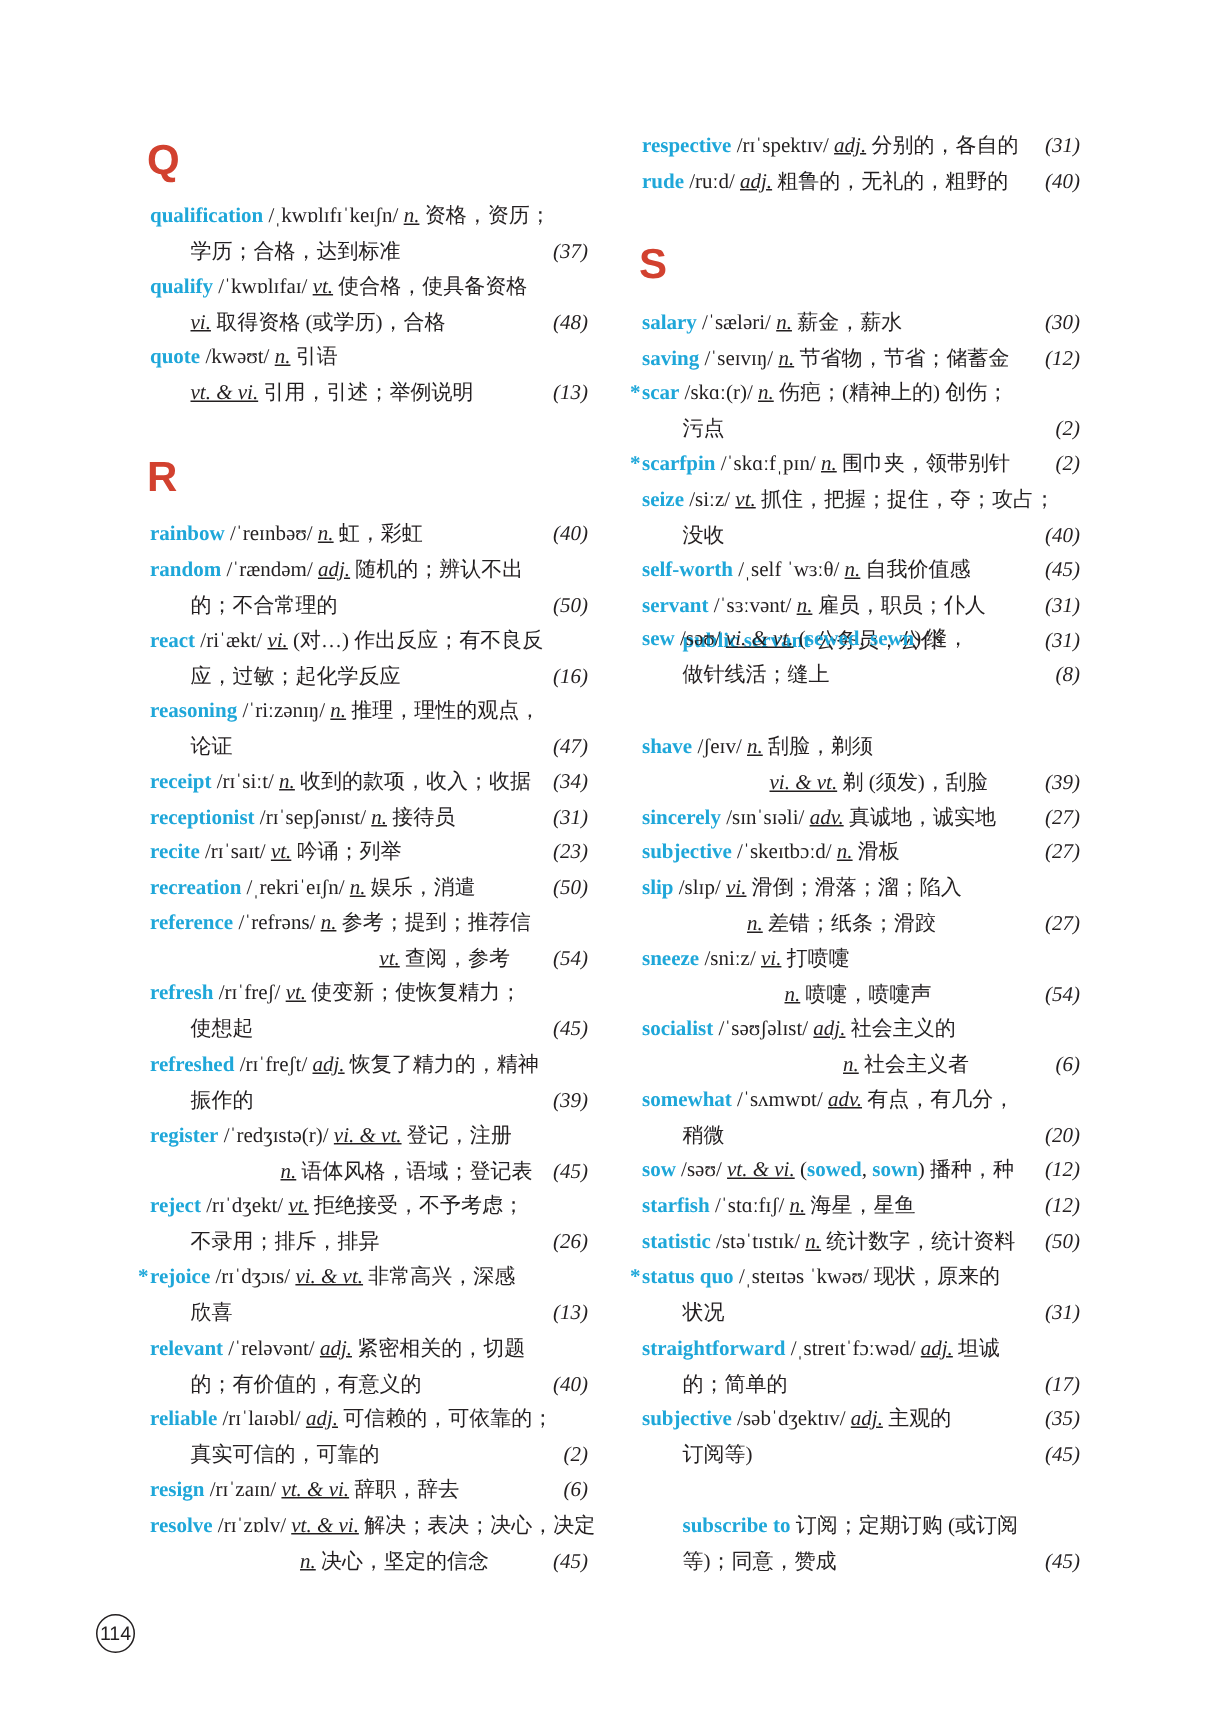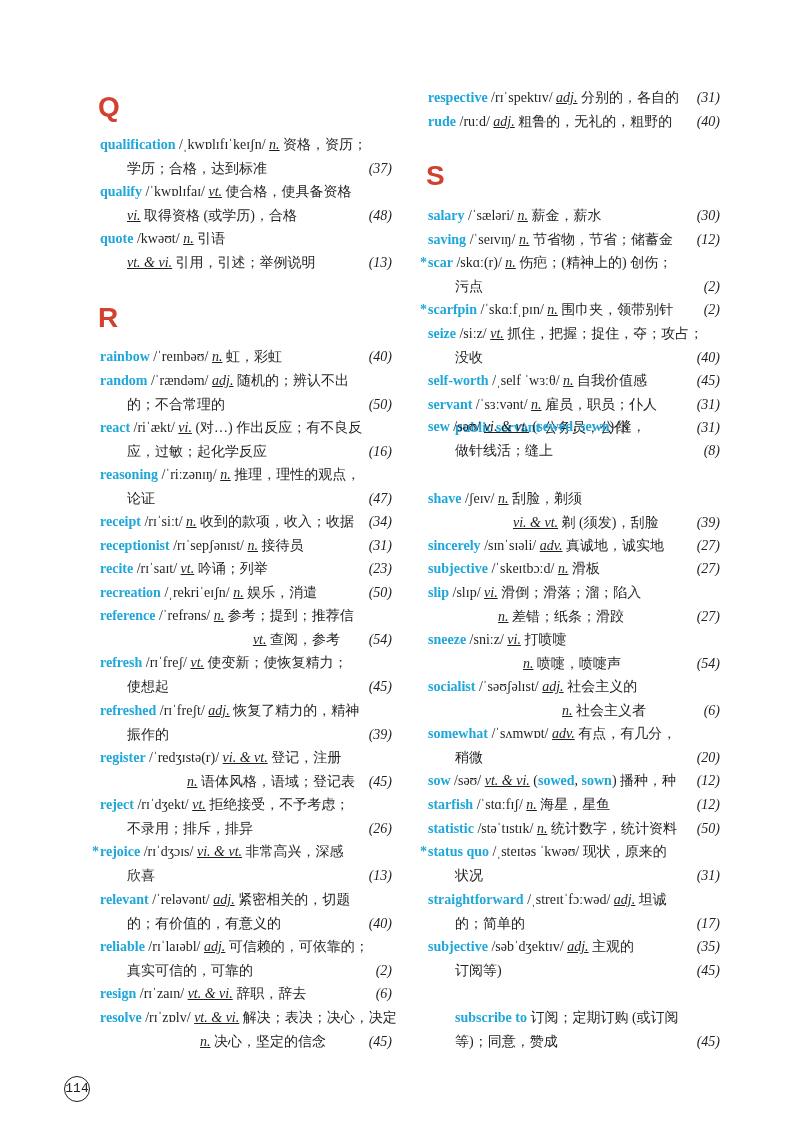--- a/index.html
+++ b/index.html
@@ -14,21 +14,21 @@
   .line { position: relative; white-space: nowrap; height: 23.5px; }
   .line.indent { padding-left: 27px; }
   .line.far { text-align: right; padding-right: 52px; }
   .hw { color: #1fa7d9; font-weight: bold; font-family: Liberation Serif, serif; }
   .star { color: #1fa7d9; font-weight: bold; position: absolute; left: -8px; }
   .pos { font-style: italic; text-decoration: underline; }
   .pg { position: absolute; right: 0; top: 0; font-style: italic; }
   .sub { color: #1fa7d9; font-weight: bold; text-align: center; }
   .pagenum { position: absolute; left: 64px; top: 1076px; width: 24px; height: 24px;
              border: 1.5px solid #231f20; border-radius: 50%; font-size: 13px;
-             text-align: center; line-height: 24px; font-family: Liberation Mono, monospace; }
+             text-align: center; line-height: 24px; font-family: Liberation Sans, sans-serif; }
 </style>
 </head>
 <body>
 
 <div class="col col-left">
   <div class="letter" style="top:93px;left:-2px">Q</div>
 
   <div class="entry" style="top:133px">
     <div class="line"><span class="hw">qualification</span><span> /ˌkwɒlɪfɪˈkeɪʃn/ </span><span class="pos">n.</span><span> 资格，资历；</span></div>
     <div class="line indent"><span>学历；合格，达到标准</span><span class="pg">(37)</span></div>

